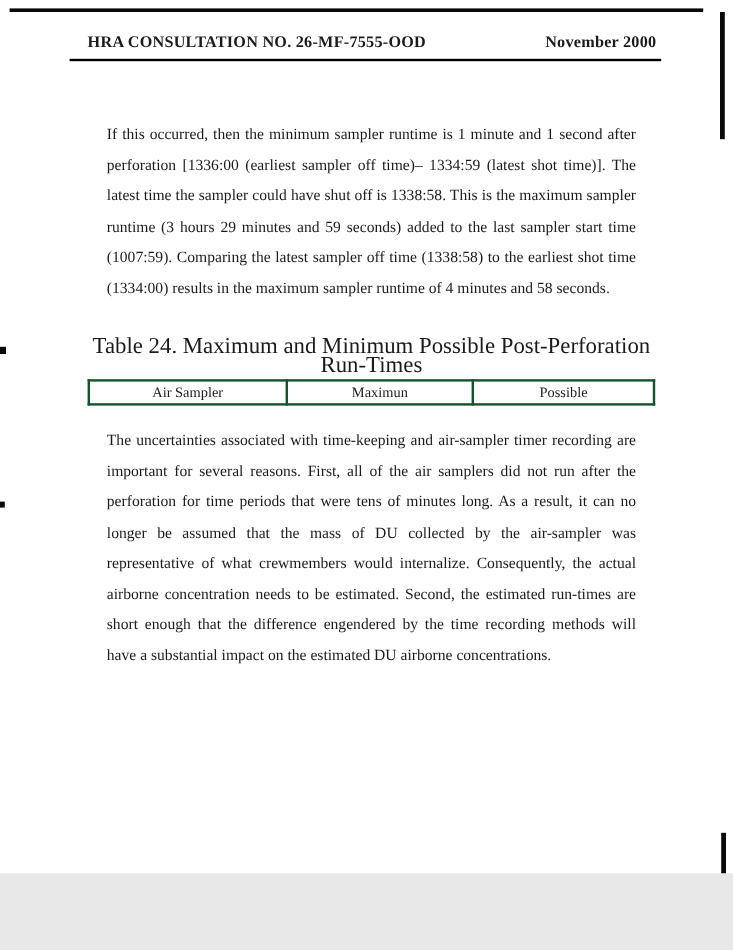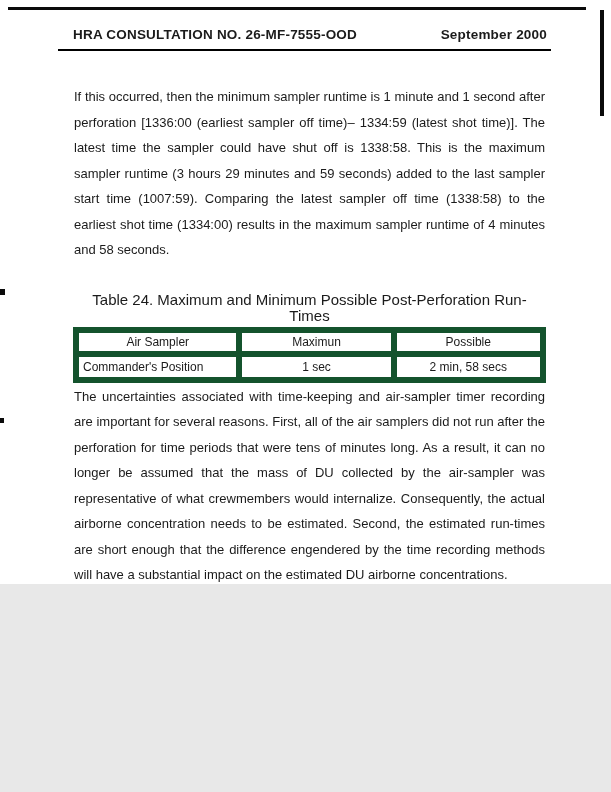--- a/index.html
+++ b/index.html
@@ -3,23 +3,23 @@
 <meta charset="utf-8">
 <style>
   html, body {
     margin: 0;
     padding: 0;
     background: #e8e8e8;
   }
   .page {
     position: relative;
     width: 611px;
-    height: 584px;
+    height: 728px;
     background: #ffffff;
-    font-family: Liberation Sans, sans-serif;
+    font-family: Liberation Serif, serif;
     color: #1b1b1b;
     overflow: hidden;
     margin: 0 auto;
   }
   
   .artifact {
     position: absolute;
     background: #0a0a0a;
   }
   .art-top    { left: 8px;   top: 7px;   width: 578px; height: 3px; }
@@ -52,38 +52,38 @@
 
   .content {
     position: absolute;
     top: 83px;
     left: 73px;
     right: 65px;
     font-size: 13px;
     line-height: 25.5px;
     text-align: justify;
   }
-  .content p { margin: 1px; }
+  .content p { margin: 16px; }
   .para-1 { margin-bottom: 25px; }
   .table-block { margin-top: 29px; }
   .table-caption {
     text-align: center;
-    font-size: 15px;
+    font-size: 19px;
     line-height: 16px;
     margin-bottom: 3px;
   }
   table.runtime {
     width: 100%;
     border-collapse: collapse;
     font-size: 12px;
     line-height: 14px;
     text-align: center;
   }
   table.runtime th, table.runtime td {
-    border: 6px solid #14532d;
+    border: 2px solid #14532d;
     font-weight: normal;
     padding: 2px 4px;
   }
   table.runtime th { height: 14px; }
   table.runtime td { height: 16px; }
   td.cell-left { text-align: left; padding-left: 6px; }
   .col-sampler { width: 35%; }
   .col-min     { width: 33%; }
   .col-max     { width: 32%; }
   .para-3 { margin-top: 58px; }
@@ -106,43 +106,38 @@
 
   <div class="artifact art-top"></div>
   <div class="artifact art-right1"></div>
   <div class="artifact art-right2"></div>
   <div class="artifact art-bottom"></div>
   <div class="artifact art-left1"></div>
   <div class="artifact art-left2"></div>
 
   <div class="header">
     <span>HRA CONSULTATION NO. 26-MF-7555-OOD</span>
-    <span>September 2000</span>
+    <span>November 2000</span>
   </div>
   <div class="header-rule"></div>
 
   <div class="content">
     <p class="para-1">If this occurred, then the minimum sampler runtime is 1 minute and 1 second after perforation [1336:00 (earliest sampler off time)– 1334:59 (latest shot time)].  The latest time the sampler could have shut off is 1338:58.  This is the maximum sampler runtime (3 hours 29 minutes and 59 seconds) added to the last sampler start time (1007:59).  Comparing the latest sampler off time (1338:58) to the earliest shot time (1334:00) results in the maximum sampler runtime of 4 minutes and 58 seconds.</p>
 
     <div class="table-block">
       <div class="table-caption">Table 24.  Maximum and Minimum Possible Post-Perforation Run-Times</div>
       <table class="runtime">
         <thead>
           <tr>
             <th class="col-sampler">Air Sampler</th>
             <th class="col-min">Maximun</th>
             <th class="col-max">Possible</th>
           </tr>
         </thead>
         <tbody>
-          <tr>
-            <td class="cell-left">Commander's Position</td>
-            <td>1 sec</td>
-            <td>2 min, 58 secs</td>
-          </tr>
         </tbody>
       </table>
     </div>
 
     <p class="para-3">The uncertainties associated with time-keeping and air-sampler timer recording are important for several reasons.  First, all of the air samplers did not run after the perforation for time periods that were tens of minutes long.  As a result, it can no longer be assumed that the mass of DU collected by the air-sampler was representative of what crewmembers would internalize.  Consequently, the actual airborne concentration needs to be estimated.  Second, the estimated run-times are short enough that the difference engendered by the time recording methods will have a substantial impact on the estimated DU airborne concentrations.</p>
   </div>
 
   <div class="footer">
     <span>105</span>
   </div>

